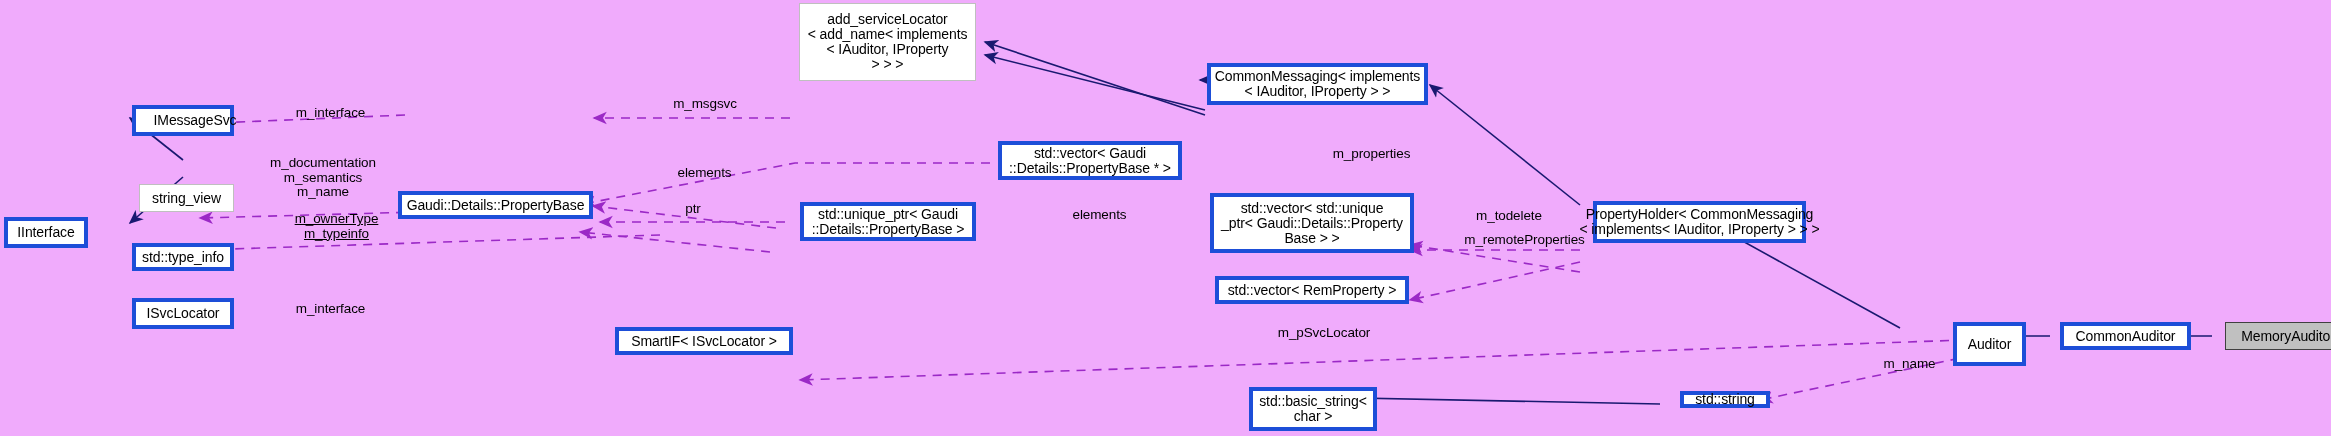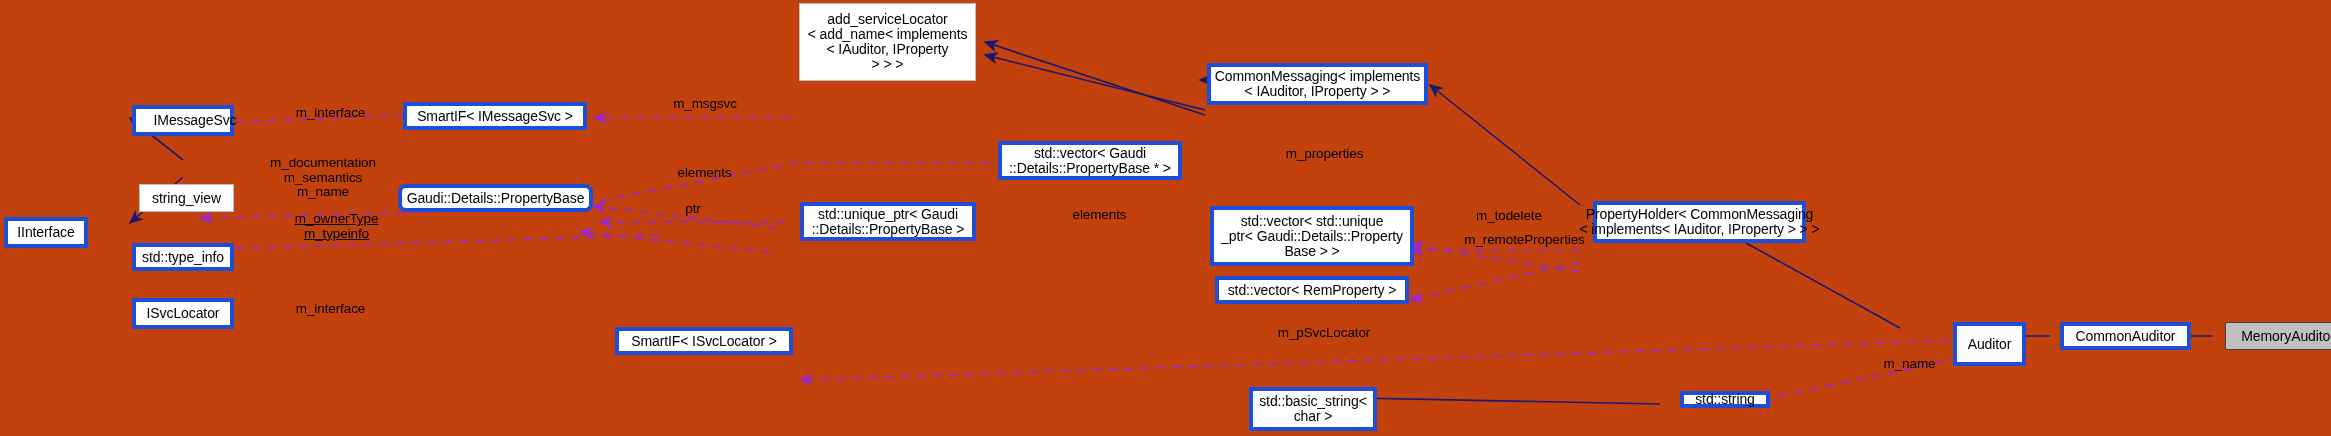--- a/index.html
+++ b/index.html
@@ -7,21 +7,21 @@
     padding: 0;
     background: #ffffff;
   }
   body {
     font-family: "Liberation Sans", sans-serif;
   }
   #canvas {
     position: relative;
     width: 2331px;
     height: 436px;
-    background: #c2410c;
+    background: #f0abfc;
     overflow: hidden;
   }
   #edges {
     position: absolute;
     left: 0;
     top: 0;
     width: 2331px;
     height: 436px;
     pointer-events: none;
   }
@@ -107,33 +107,32 @@
   </svg>
 
   <div class="node grey-border" style="left:799px; top:3px; width:177px; height:78px;">add_serviceLocator
 &lt; add_name&lt; implements
 &lt; IAuditor, IProperty
 &gt; &gt; &gt;</div>
 
   <div class="node" style="left:1207px; top:63px; width:221px; height:42px;">CommonMessaging&lt; implements
 &lt; IAuditor, IProperty &gt; &gt;</div>
 
-  <div class="node" style="left:403px; top:102px; width:184px; height:28px;">SmartIF&lt; IMessageSvc &gt;</div>
 
 
   <div class="node" style="left:132px; top:105px; width:102px; height:31px;padding-left:24px;">IMessageSvc</div>
 
   <div class="node" style="left:998px; top:141px; width:184px; height:39px;">std::vector&lt; Gaudi
 ::Details::PropertyBase * &gt;</div>
 
   <div class="node grey-border" style="left:139px; top:184px; width:95px; height:28px;">string_view</div>
 
-  <div class="node" style="left:398px; top:184px; width:195px; height:28px;border-radius:8px;">Gaudi::Details::PropertyBase</div>
+  <div class="node" style="left:398px; top:191px; width:195px; height:28px;">Gaudi::Details::PropertyBase</div>
 
-  <div class="node" style="left:1210px; top:206px; width:204px; height:60px;">std::vector&lt; std::unique
+  <div class="node" style="left:1210px; top:193px; width:204px; height:60px;">std::vector&lt; std::unique
 _ptr&lt; Gaudi::Details::Property
 Base &gt; &gt;</div>
 
   <div class="node" style="left:800px; top:202px; width:176px; height:39px;">std::unique_ptr&lt; Gaudi
 ::Details::PropertyBase &gt;</div>
 
   <div class="node" style="left:1593px; top:201px; width:213px; height:42px;">PropertyHolder&lt; CommonMessaging
 &lt; implements&lt; IAuditor, IProperty &gt; &gt; &gt;</div>
 
   <div class="node" style="left:132px; top:243px; width:102px; height:28px;">std::type_info</div>
@@ -154,21 +153,21 @@
 
   <div class="node" style="left:1249px; top:387px; width:128px; height:44px;">std::basic_string&lt;
 char &gt;</div>
 
   <div class="node" style="left:1680px; top:391px; width:90px; height:17px;">std::string</div>
 
   <div class="edge-label" style="left:278px; top:106px; width:105px;">m_interface</div>
 
   <div class="edge-label" style="left:660px; top:97px; width:90px;">m_msgsvc</div>
 
-  <div class="edge-label" style="left:1268px; top:147px; width:113px;">m_properties</div>
+  <div class="edge-label" style="left:1315px; top:147px; width:113px;">m_properties</div>
 
   <div class="edge-label" style="left:254px; top:156px; width:138px;">m_documentation
 m_semantics
 m_name</div>
 
   <div class="edge-label" style="left:663px; top:166px; width:83px;">elements</div>
 
   <div class="edge-label" style="left:1058px; top:208px; width:83px;">elements</div>
 
   <div class="edge-label" style="left:678px; top:202px; width:30px;">ptr</div>

